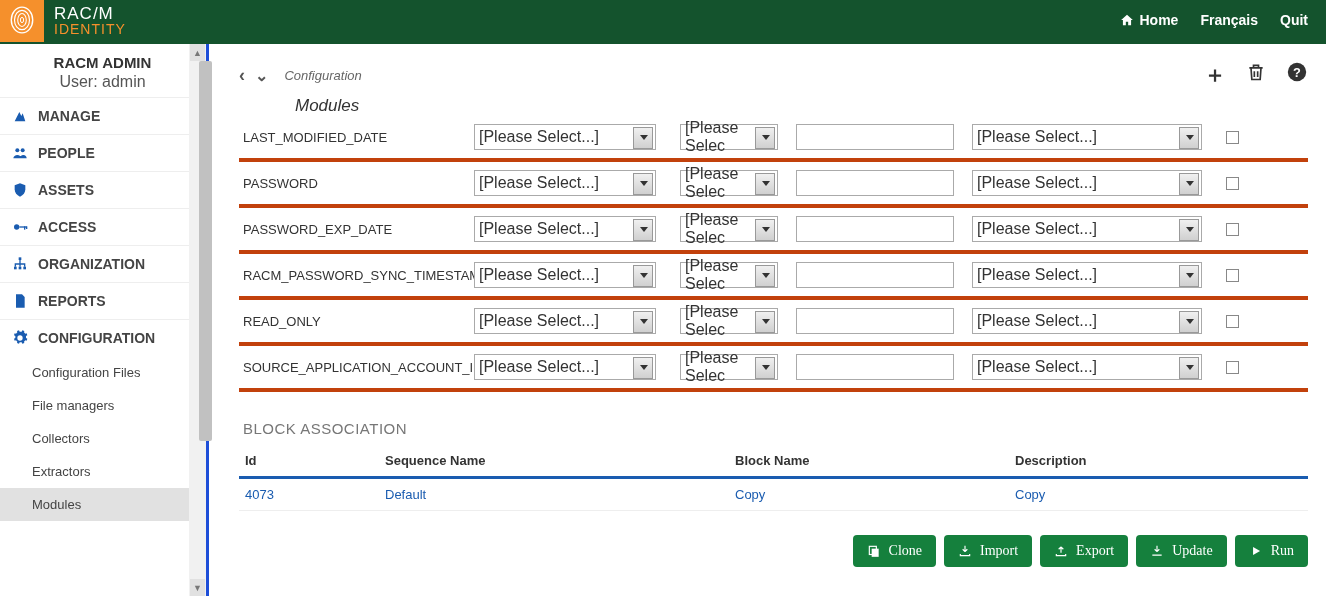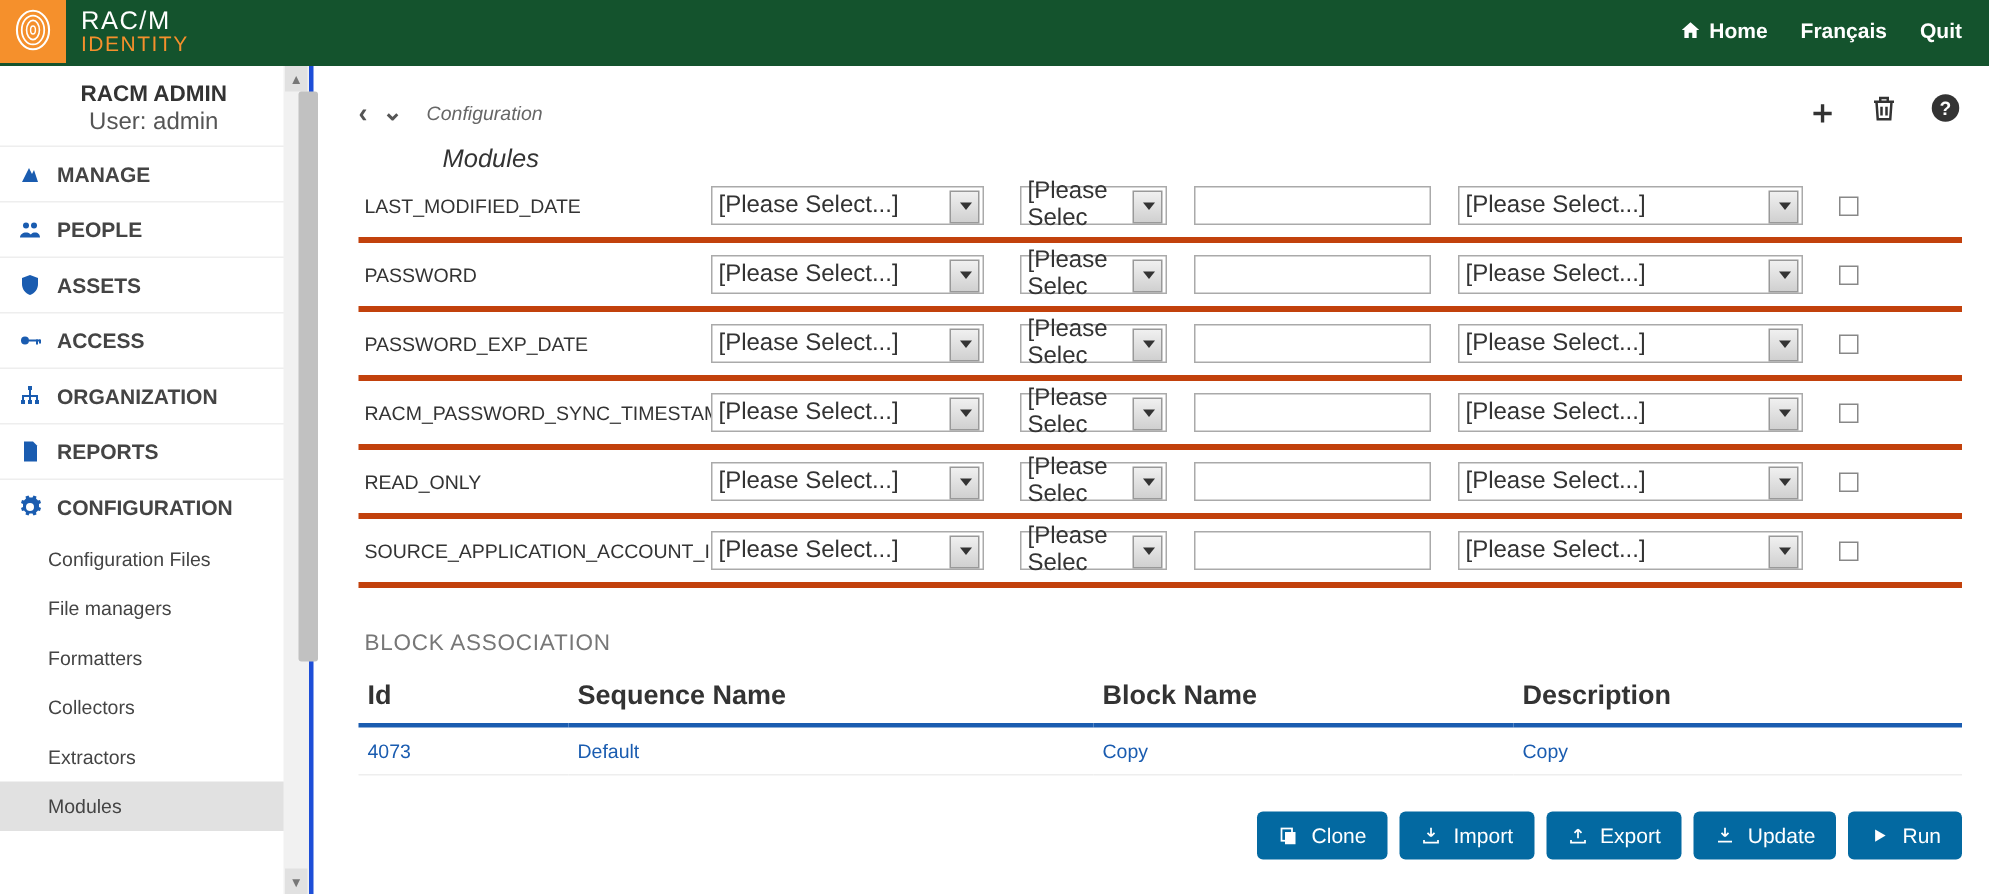--- a/index.html
+++ b/index.html
@@ -50,27 +50,27 @@
   .sel1 { width: 182px; margin-right: 24px; }
   .sel2 { width: 98px; margin-right: 18px; }
   .inp { width: 158px; height: 26px; border: 1px solid #aaa; margin-right: 18px; background:#fff; }
   .sel3 { width: 230px; margin-right: 24px; }
   .chk { width: 13px; height: 13px; border: 1px solid #888; background:#fff; cursor:pointer; }
 
   .section-title { font-size: 15px; font-weight: 400; color: #777; letter-spacing: 0.5px; margin: 28px 0 8px 4px; }
 
   
   table { width: 100%; border-collapse: collapse; }
-  thead th { text-align: left; font-weight: 700; font-size: 18px; padding: 8px 6px; }
+  thead th { text-align: left; font-weight: 700; font-size: 13px; padding: 8px 6px; }
   thead { border-bottom: 3px solid #1a5cb0; }
   tbody td { padding: 8px 6px; font-size: 13px; border-bottom: 1px solid #eee; }
   tbody a { color: #1a5cb0; text-decoration: none; cursor:pointer; }
 
   .actions { display: flex; justify-content: flex-end; gap: 8px; margin-top: 24px; }
-  .btn { background: #0369a1; color: #fff; border-radius: 4px; padding: 8px 14px; font-size: 14px; display: flex; align-items: center; gap: 8px; cursor: pointer; }
+  .btn { background: #15803d; color: #fff; border-radius: 4px; padding: 8px 14px; font-size: 14px; display: flex; align-items: center; gap: 8px; cursor: pointer; font-family: Liberation Serif, serif; }
   .btn svg { width: 14px; height: 14px; fill: #fff; }
 </style>
 </head>
 <body>
 
 <div class="topbar">
   <div class="logo-box">
     <svg viewBox="0 0 24 28">
       <ellipse cx="12" cy="14" rx="10" ry="12" fill="none" stroke="#fff" stroke-width="1.3"></ellipse>
       <ellipse cx="12" cy="14" rx="7" ry="9" fill="none" stroke="#fff" stroke-width="1.1"></ellipse>
@@ -152,21 +152,20 @@
     </div>
     <div class="nav-item">
       <svg viewBox="0 0 24 24">
           <path d="M12 8a4 4 0 100 8 4 4 0 000-8zm9 4l2 1-1 3-2-0.5-2 2 .5 2-3 1-1-2h-3l-1 2-3-1 .5-2-2-2-2 .5-1-3 2-1v-3l-2-1 1-3 2 .5 2-2-.5-2 3-1 1 2h3l1-2 3 1-.5 2 2 2 2-.5 1 3-2 1z" fill="#1a5cb0"></path>
         </svg>
       <span>CONFIGURATION</span>
     </div>
 
     <div class="sub-item"><span>Configuration Files</span></div>
     <div class="sub-item"><span>File managers</span></div>
-    <div class="sub-item"><span>Formatters</span></div>
     <div class="sub-item"><span>Collectors</span></div>
     <div class="sub-item"><span>Extractors</span></div>
     <div class="sub-item active"><span>Modules</span></div>
 
     <div class="sidebar-scroll">
       <div class="scroll-arrow">▲</div>
       <div class="scroll-track">
           <div class="scroll-thumb"></div>
         </div>
       <div class="scroll-arrow">▼</div>

